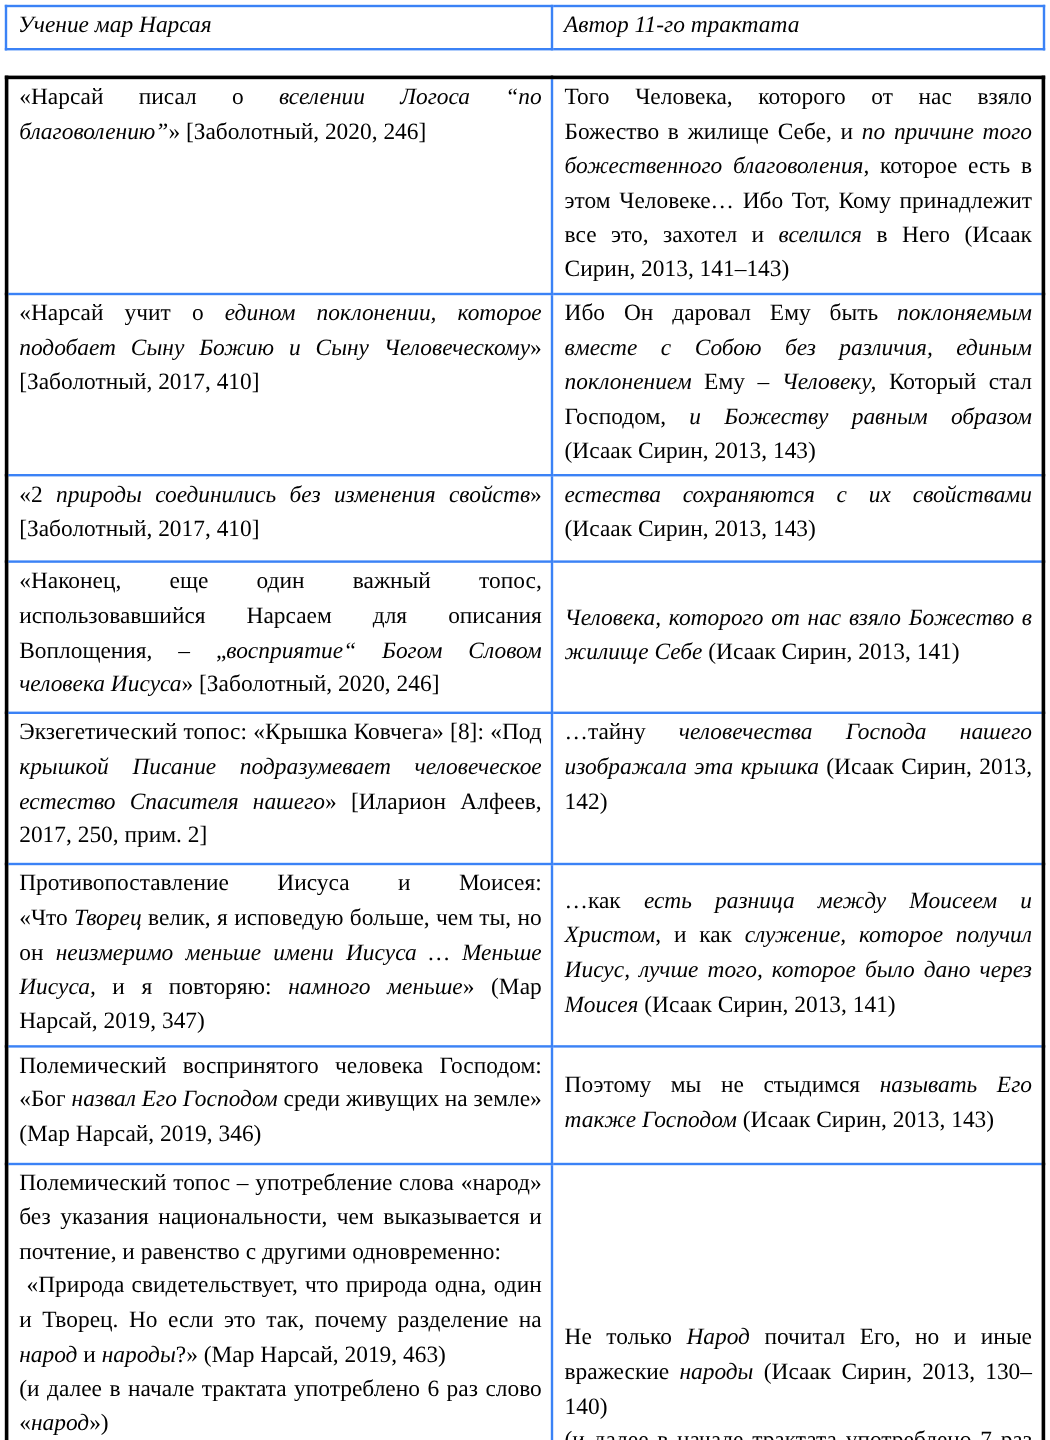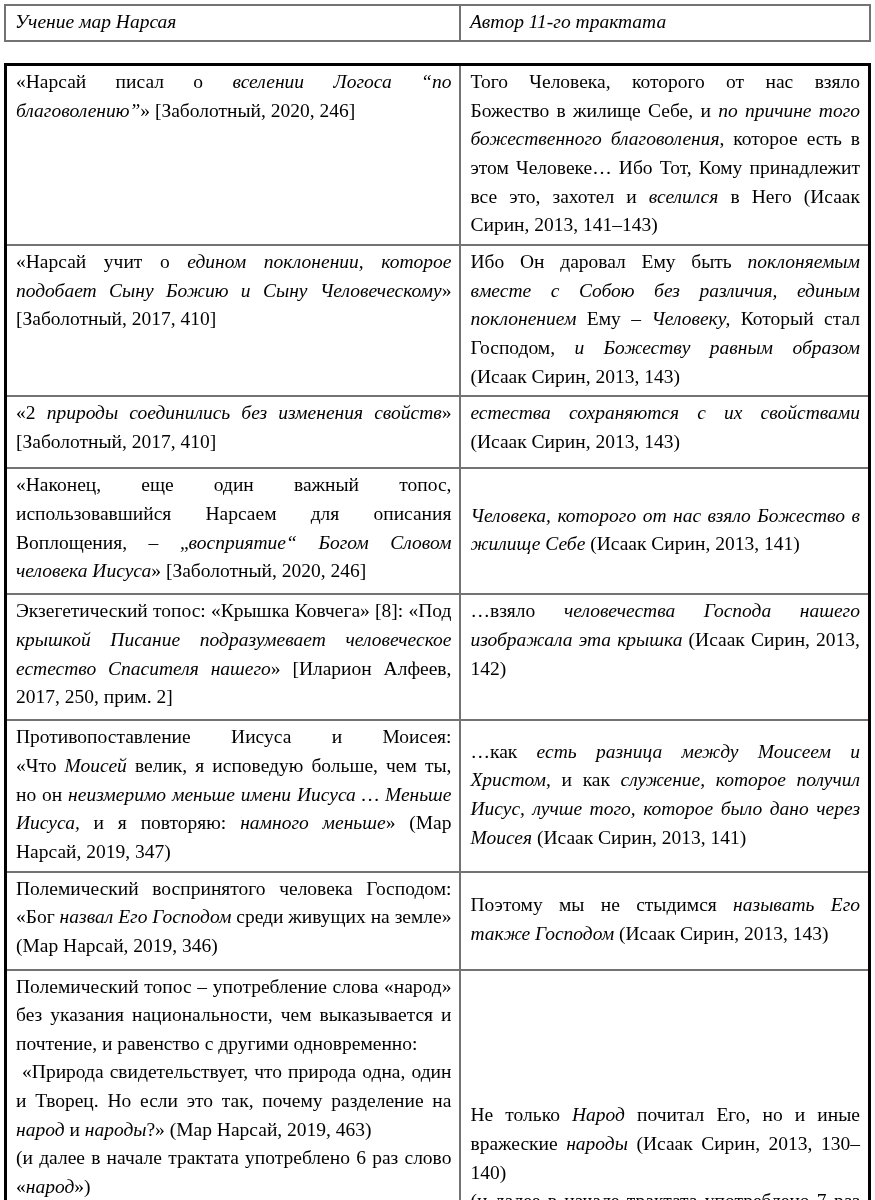--- a/index.html
+++ b/index.html
@@ -5,21 +5,21 @@
   html,body { margin:0; padding:0; background:#ffffff; }
   .page {
     width:875px; height:1200px; box-sizing:border-box;
     padding:4px 4px 0 4px;
     font-family:"Liberation Serif","DejaVu Serif",serif;
     font-size:19.5px; line-height:1.47; color:#000;
     overflow:hidden;
   }
   table { border-collapse:collapse; width:100%; table-layout:fixed; }
   td {
-    border:2px solid #737373;
+    border:2px solid #3b82f6;
     padding:2px 8px 4px 9px;
     vertical-align:top;
     text-align:justify;
     overflow:hidden;
   }
   .header-table td { height:30px; vertical-align:middle; padding:1px 8px 3px 9px; }
   .body-table { border:3px solid #000; }
   .col-left { width:50.4%; }
   .spacer { height:21px; }
   .vm { vertical-align:middle; }
@@ -89,27 +89,27 @@
           </td>
         <td class="vm">
             <div class="para"><span class="it">Человека, которого от нас взяло Божество в жилище Себе</span><span> (Исаак Сирин, 2013, 141)</span></div>
           </td>
       </tr>
       <tr class="r5">
         <td class="col-left">
             <div class="para"><span class="un">Экзегетический топос: «Крышка Ковчега» [8]:</span><span> «Под </span><span class="it">крышкой Писание подразумевает человеческое естество Спасителя нашего</span><span>» [Иларион Алфеев, 2017, 250, прим. 2]</span></div>
           </td>
         <td>
-            <div class="para"><span>…взяло </span><span class="it">человечества Господа нашего изображала эта крышка</span><span> (Исаак Сирин, 2013, 142)</span></div>
+            <div class="para"><span>…тайну </span><span class="it">человечества Господа нашего изображала эта крышка</span><span> (Исаак Сирин, 2013, 142)</span></div>
           </td>
       </tr>
       <tr class="r6">
         <td class="col-left">
             <div class="para jlast"><span class="un">Противопоставление Иисуса и Моисея:</span></div>
-            <div class="para"><span>«Что </span><span class="it">Моисей</span><span> велик, я исповедую больше, чем ты, но он </span><span class="it">неизмеримо меньше имени Иисуса … Меньше Иисуса,</span><span> и я повторяю: </span><span class="it">намного меньше</span><span>» (Мар Нарсай, 2019, 347)</span></div>
+            <div class="para"><span>«Что </span><span class="it">Творец</span><span> велик, я исповедую больше, чем ты, но он </span><span class="it">неизмеримо меньше имени Иисуса … Меньше Иисуса,</span><span> и я повторяю: </span><span class="it">намного меньше</span><span>» (Мар Нарсай, 2019, 347)</span></div>
           </td>
         <td class="vm">
             <div class="para"><span>…как </span><span class="it">есть разница между Моисеем и Христом</span><span>, и как </span><span class="it">служение, которое получил Иисус, лучше того, которое было дано через Моисея</span><span> (Исаак Сирин, 2013, 141)</span></div>
           </td>
       </tr>
       <tr class="r7">
         <td class="col-left">
             <div class="para"><span class="un">Полемический воспринятого человека Господом:</span><span> «Бог </span><span class="it">назвал Его Господом</span><span> среди живущих на земле» (Мар Нарсай, 2019, 346)</span></div>
           </td>
         <td class="vm">

